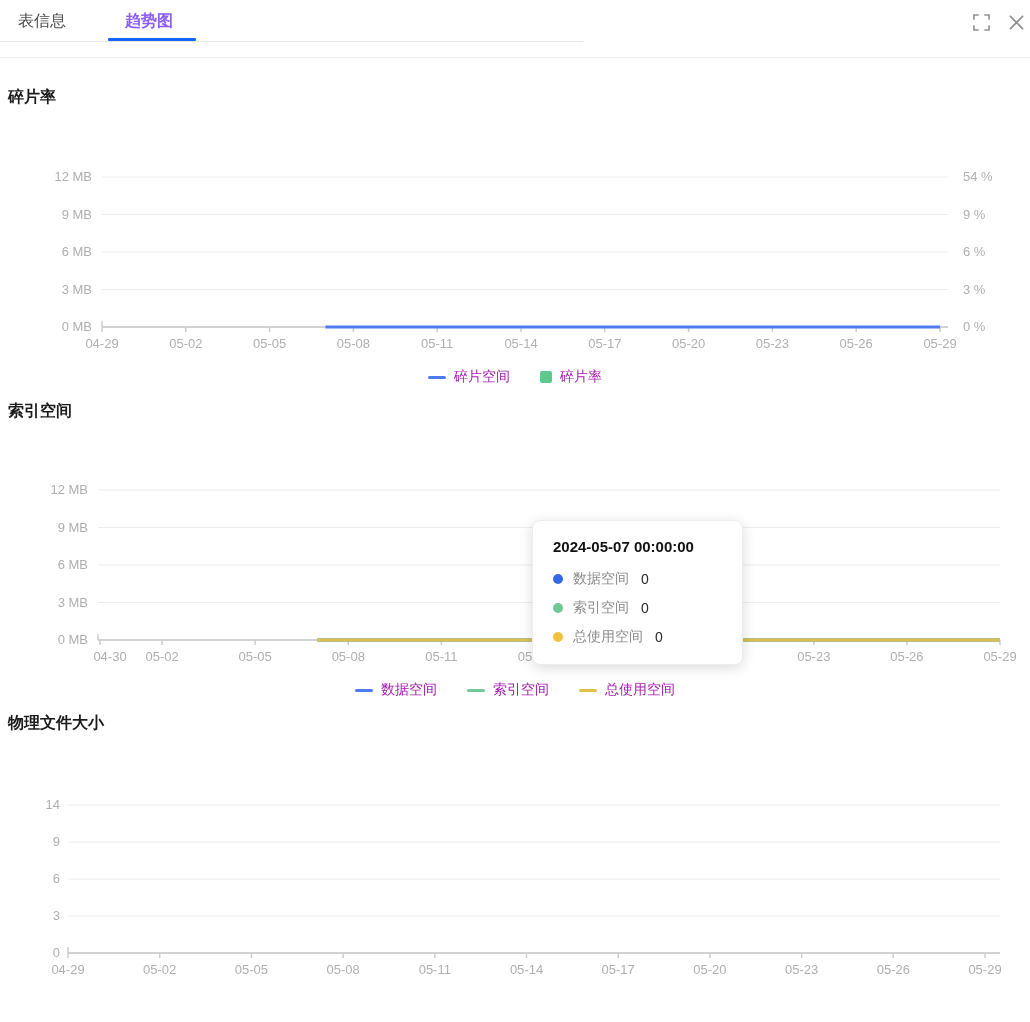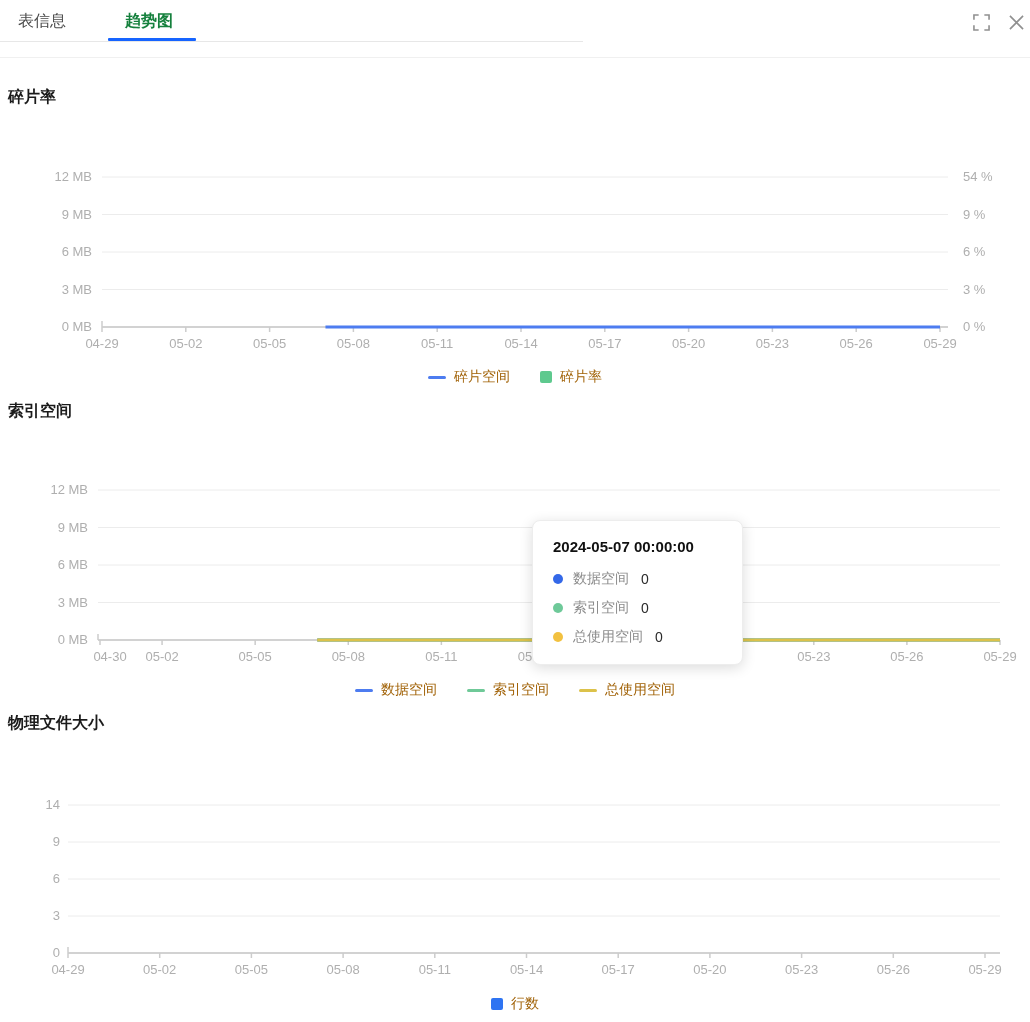--- a/index.html
+++ b/index.html
@@ -4,35 +4,35 @@
 <style>
   html,body{margin:0;padding:0;background:#fff;}
   body{
     width:1030px;height:1022px;position:relative;overflow:hidden;
     font-family:"Liberation Sans","DejaVu Sans",sans-serif;
     -webkit-font-smoothing:antialiased;
   }
   
   .tabbar{position:absolute;top:0;left:0;width:583px;height:41px;border-bottom:1px solid #e7e7e7;background:#fff;}
   .tab{position:absolute;top:11px;font-size:16px;color:#4a4a4a;cursor:pointer;white-space:nowrap;}
-  .tab.active{color:#15803d;font-weight:bold;}
+  .tab.active{color:#8b5cf6;font-weight:bold;}
   .tab-underline{position:absolute;left:108px;top:38px;width:88px;height:3px;background:#1664ff;border-radius:1px;}
   .full-divider{position:absolute;top:57px;left:0;width:1030px;height:1px;background:#f0f0f0;}
   .winbtn{position:absolute;top:11px;width:22px;height:22px;display:flex;align-items:center;justify-content:center;cursor:pointer;}
   
   .sec-title{position:absolute;left:8px;font-size:16px;font-weight:bold;color:#1b1b1b;white-space:nowrap;}
   
   #charts{position:absolute;inset:0;}
   .chart-svg{position:absolute;inset:0;width:1030px;height:1022px;pointer-events:none;}
   .axl{position:absolute;font-size:13px;color:#afafaf;white-space:nowrap;line-height:16px;}
   .axl.yl{text-align:right;}
   .axl.yr{text-align:left;}
   .axl.xl{transform:translateX(-50%);}
   .legend{position:absolute;left:0;width:1030px;display:flex;justify-content:center;gap:30px;align-items:center;}
-  .legend .it{display:flex;align-items:center;gap:8px;font-size:14px;color:#a16207;cursor:pointer;}
+  .legend .it{display:flex;align-items:center;gap:8px;font-size:14px;color:#a21caf;cursor:pointer;}
   .mk-line{width:18px;height:3px;border-radius:2px;}
   .mk-square{width:12px;height:12px;border-radius:2px;}
   
   .tooltip{
     position:absolute;left:532px;top:520px;width:211px;box-sizing:border-box;
     background:#fff;border:1px solid #ededed;border-radius:8px;
     box-shadow:0 3px 14px rgba(0,0,0,.14);padding:17px 20px 13px;z-index:10;
   }
   .tt-title{font-size:15px;font-weight:bold;color:#111;margin-bottom:9px;white-space:nowrap;}
   .tt-row{display:flex;align-items:center;height:29px;font-size:14px;}
@@ -197,26 +197,20 @@
       <line x1="251.4" y1="953" x2="251.4" y2="958" stroke="#cccccc" stroke-width="1.5"></line>
       <line x1="343.1" y1="953" x2="343.1" y2="958" stroke="#cccccc" stroke-width="1.5"></line>
       <line x1="434.8" y1="953" x2="434.8" y2="958" stroke="#cccccc" stroke-width="1.5"></line>
       <line x1="526.5" y1="953" x2="526.5" y2="958" stroke="#cccccc" stroke-width="1.5"></line>
       <line x1="618.2" y1="953" x2="618.2" y2="958" stroke="#cccccc" stroke-width="1.5"></line>
       <line x1="709.9" y1="953" x2="709.9" y2="958" stroke="#cccccc" stroke-width="1.5"></line>
       <line x1="801.6" y1="953" x2="801.6" y2="958" stroke="#cccccc" stroke-width="1.5"></line>
       <line x1="893.3" y1="953" x2="893.3" y2="958" stroke="#cccccc" stroke-width="1.5"></line>
       <line x1="985" y1="953" x2="985" y2="958" stroke="#cccccc" stroke-width="1.5"></line>
     </svg>
-    <div class="legend" style="top: 995px;">
-      <div class="it">
-        <span class="mk-square" style="background: rgb(46, 116, 242);"></span>
-        <span>行数</span>
-      </div>
-    </div>
   </div>
 
 <div class="tooltip">
   <div class="tt-title">2024-05-07 00:00:00</div>
   <div id="tt-rows">
       <div class="tt-row">
         <span class="tt-dot" style="background: rgb(52, 104, 232);"></span>
         <span class="tt-label">数据空间</span>
         <span class="tt-val">0</span>
       </div>

